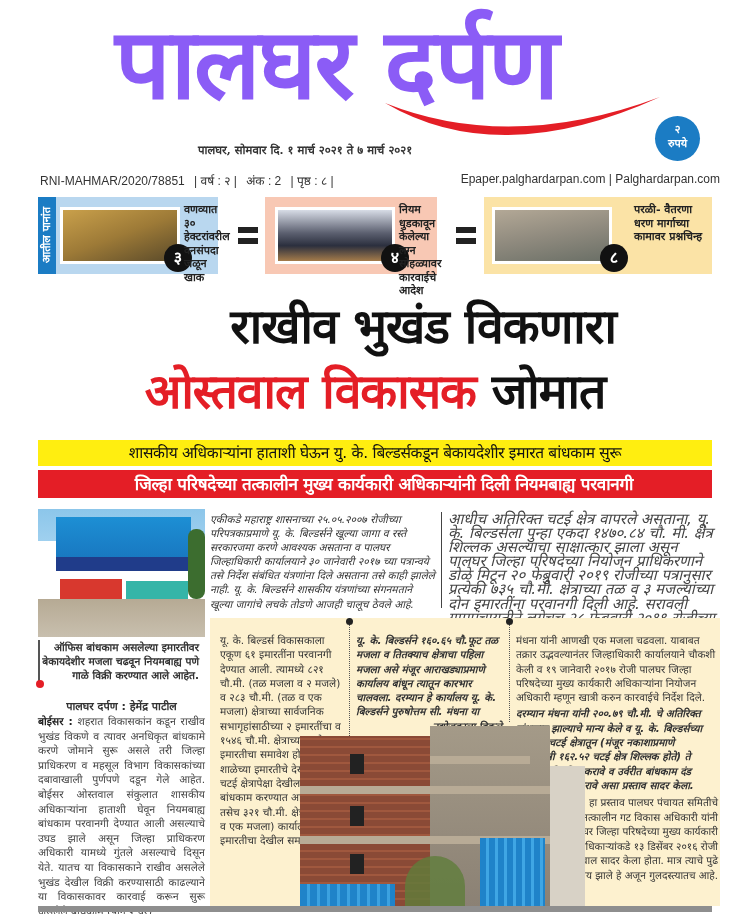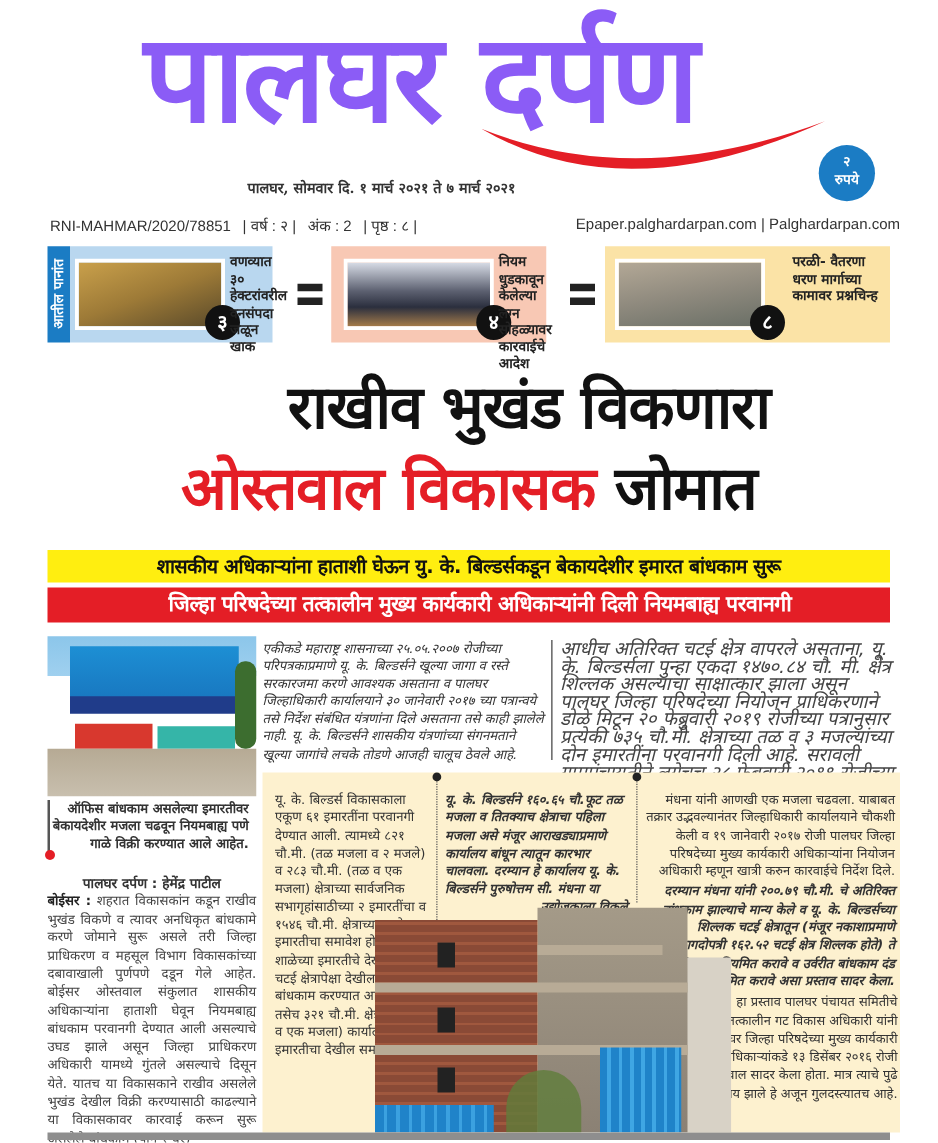--- a/index.html
+++ b/index.html
@@ -60,21 +60,21 @@
   }
   .hl2 {
     position: absolute; left: 0; top: 356px; width: 750px; text-align: center; font-size: 48px;
     font-weight: bold; line-height: 70px; letter-spacing: -1px;
   }
   .hl2 .red { color: #e41e26; }
   .hl2 .black { color: #111; }
 
   .sub-yellow {
     position: absolute; left: 38px; top: 440px; width: 674px; height: 26px; background: #ffee10;
-    text-align: center; font-size: 15.5px; font-weight: bold; line-height: 26px; color: #111; white-space: nowrap;
+    text-align: center; font-size: 15.5px; font-weight: normal; line-height: 26px; color: #111; white-space: nowrap;
     letter-spacing: -0.3px;
   }
   .sub-red {
     position: absolute; left: 38px; top: 470px; width: 674px; height: 28px; background: #e41e26;
     text-align: center; font-size: 17px; font-weight: bold; line-height: 28px; color: #fff; white-space: nowrap;
     letter-spacing: -0.3px;
     padding-left: 18px;
   }
 
   
@@ -112,21 +112,21 @@
     font-style: italic; color: #444;
   }
 
   .cream { position: absolute; left: 210px; top: 618px; width: 510px; height: 288px; background: #fdf1cf; }
   .dotline { position: absolute; width: 0; border-left: 1.5px dotted #555; }
   .pin { position: absolute; width: 7px; height: 7px; border-radius: 50%; background: #222; }
 
   .col-a { position: absolute; left: 220px; top: 633px; width: 125px; font-size: 10.5px; line-height: 14.3px; color: #333; }
   .col-b { position: absolute; left: 356px; top: 633px; width: 150px; font-size: 10.3px; line-height: 14.3px; color: #333; font-style: italic; font-weight: bold; }
   .col-b .r { text-align: right; display: block; }
-  .col-c { position: absolute; left: 516px; top: 633px; width: 200px; font-size: 10.3px; line-height: 14.3px; color: #333; text-align: right; }
+  .col-c { position: absolute; left: 516px; top: 633px; width: 200px; font-size: 10.3px; line-height: 14.3px; color: #333; }
   .col-c .it { font-style: italic; font-weight: bold; display: block; margin-top: 2px; }
   .col-c2 { position: absolute; left: 560px; top: 795px; width: 158px; font-size: 10.3px; line-height: 14.6px; color: #333; text-align: right; }
 
   .photo2 { position: absolute; left: 300px; top: 726px; width: 285px; height: 180px; overflow: hidden; }
   .photo2 .brick { position: absolute; left: 0; top: 10px; width: 130px; height: 170px; background: repeating-linear-gradient(0deg,#8a4a36 0 6px,#a0583e 6px 8px); }
   .photo2 .slab { position: absolute; height: 8px; background: #b8ab96; }
   .photo2 .right { position: absolute; left: 130px; top: 0; width: 120px; height: 180px; background: linear-gradient(180deg,#a49a88,#8b8174); }
   .photo2 .win { position: absolute; width: 14px; height: 20px; background: #222; }
   .photo2 .fence1 { position: absolute; left: 0; top: 158px; width: 95px; height: 22px; background: repeating-linear-gradient(90deg,#1f83c9 0 7px,#3ba1e0 7px 10px); }
   .photo2 .fence2 { position: absolute; left: 180px; top: 112px; width: 65px; height: 68px; background: repeating-linear-gradient(90deg,#1f83c9 0 6px,#3fa6e4 6px 9px); }

